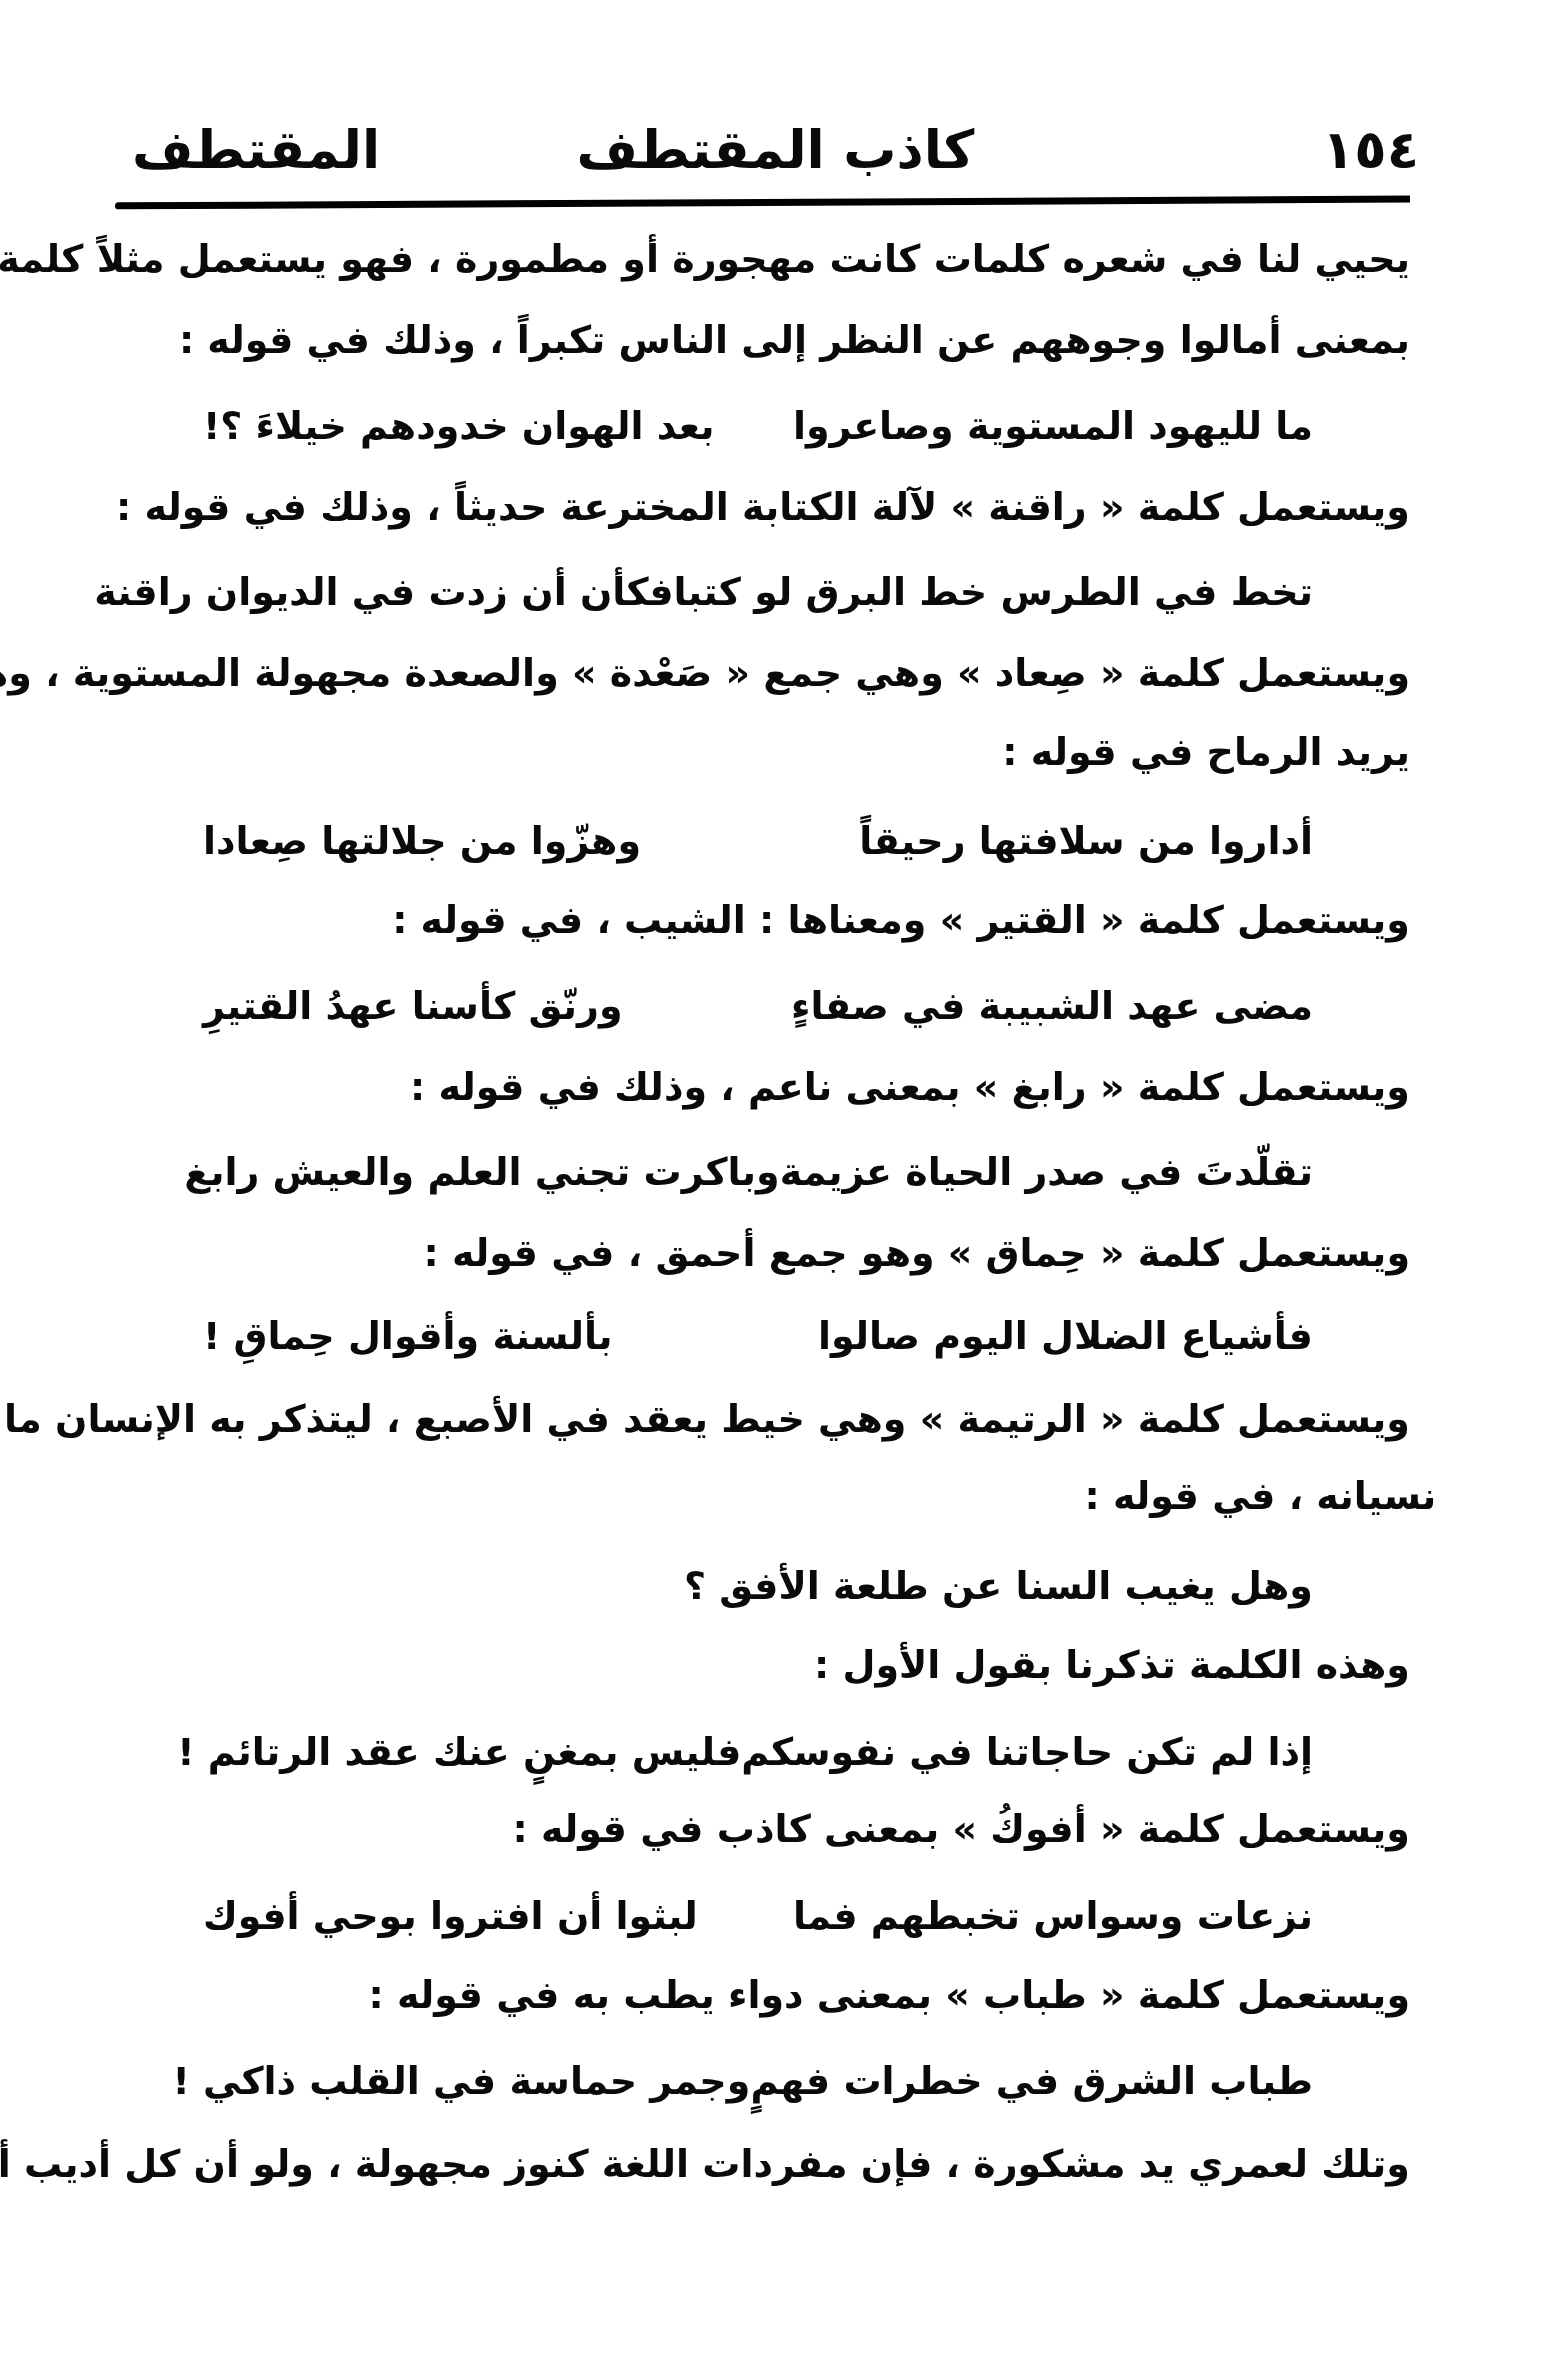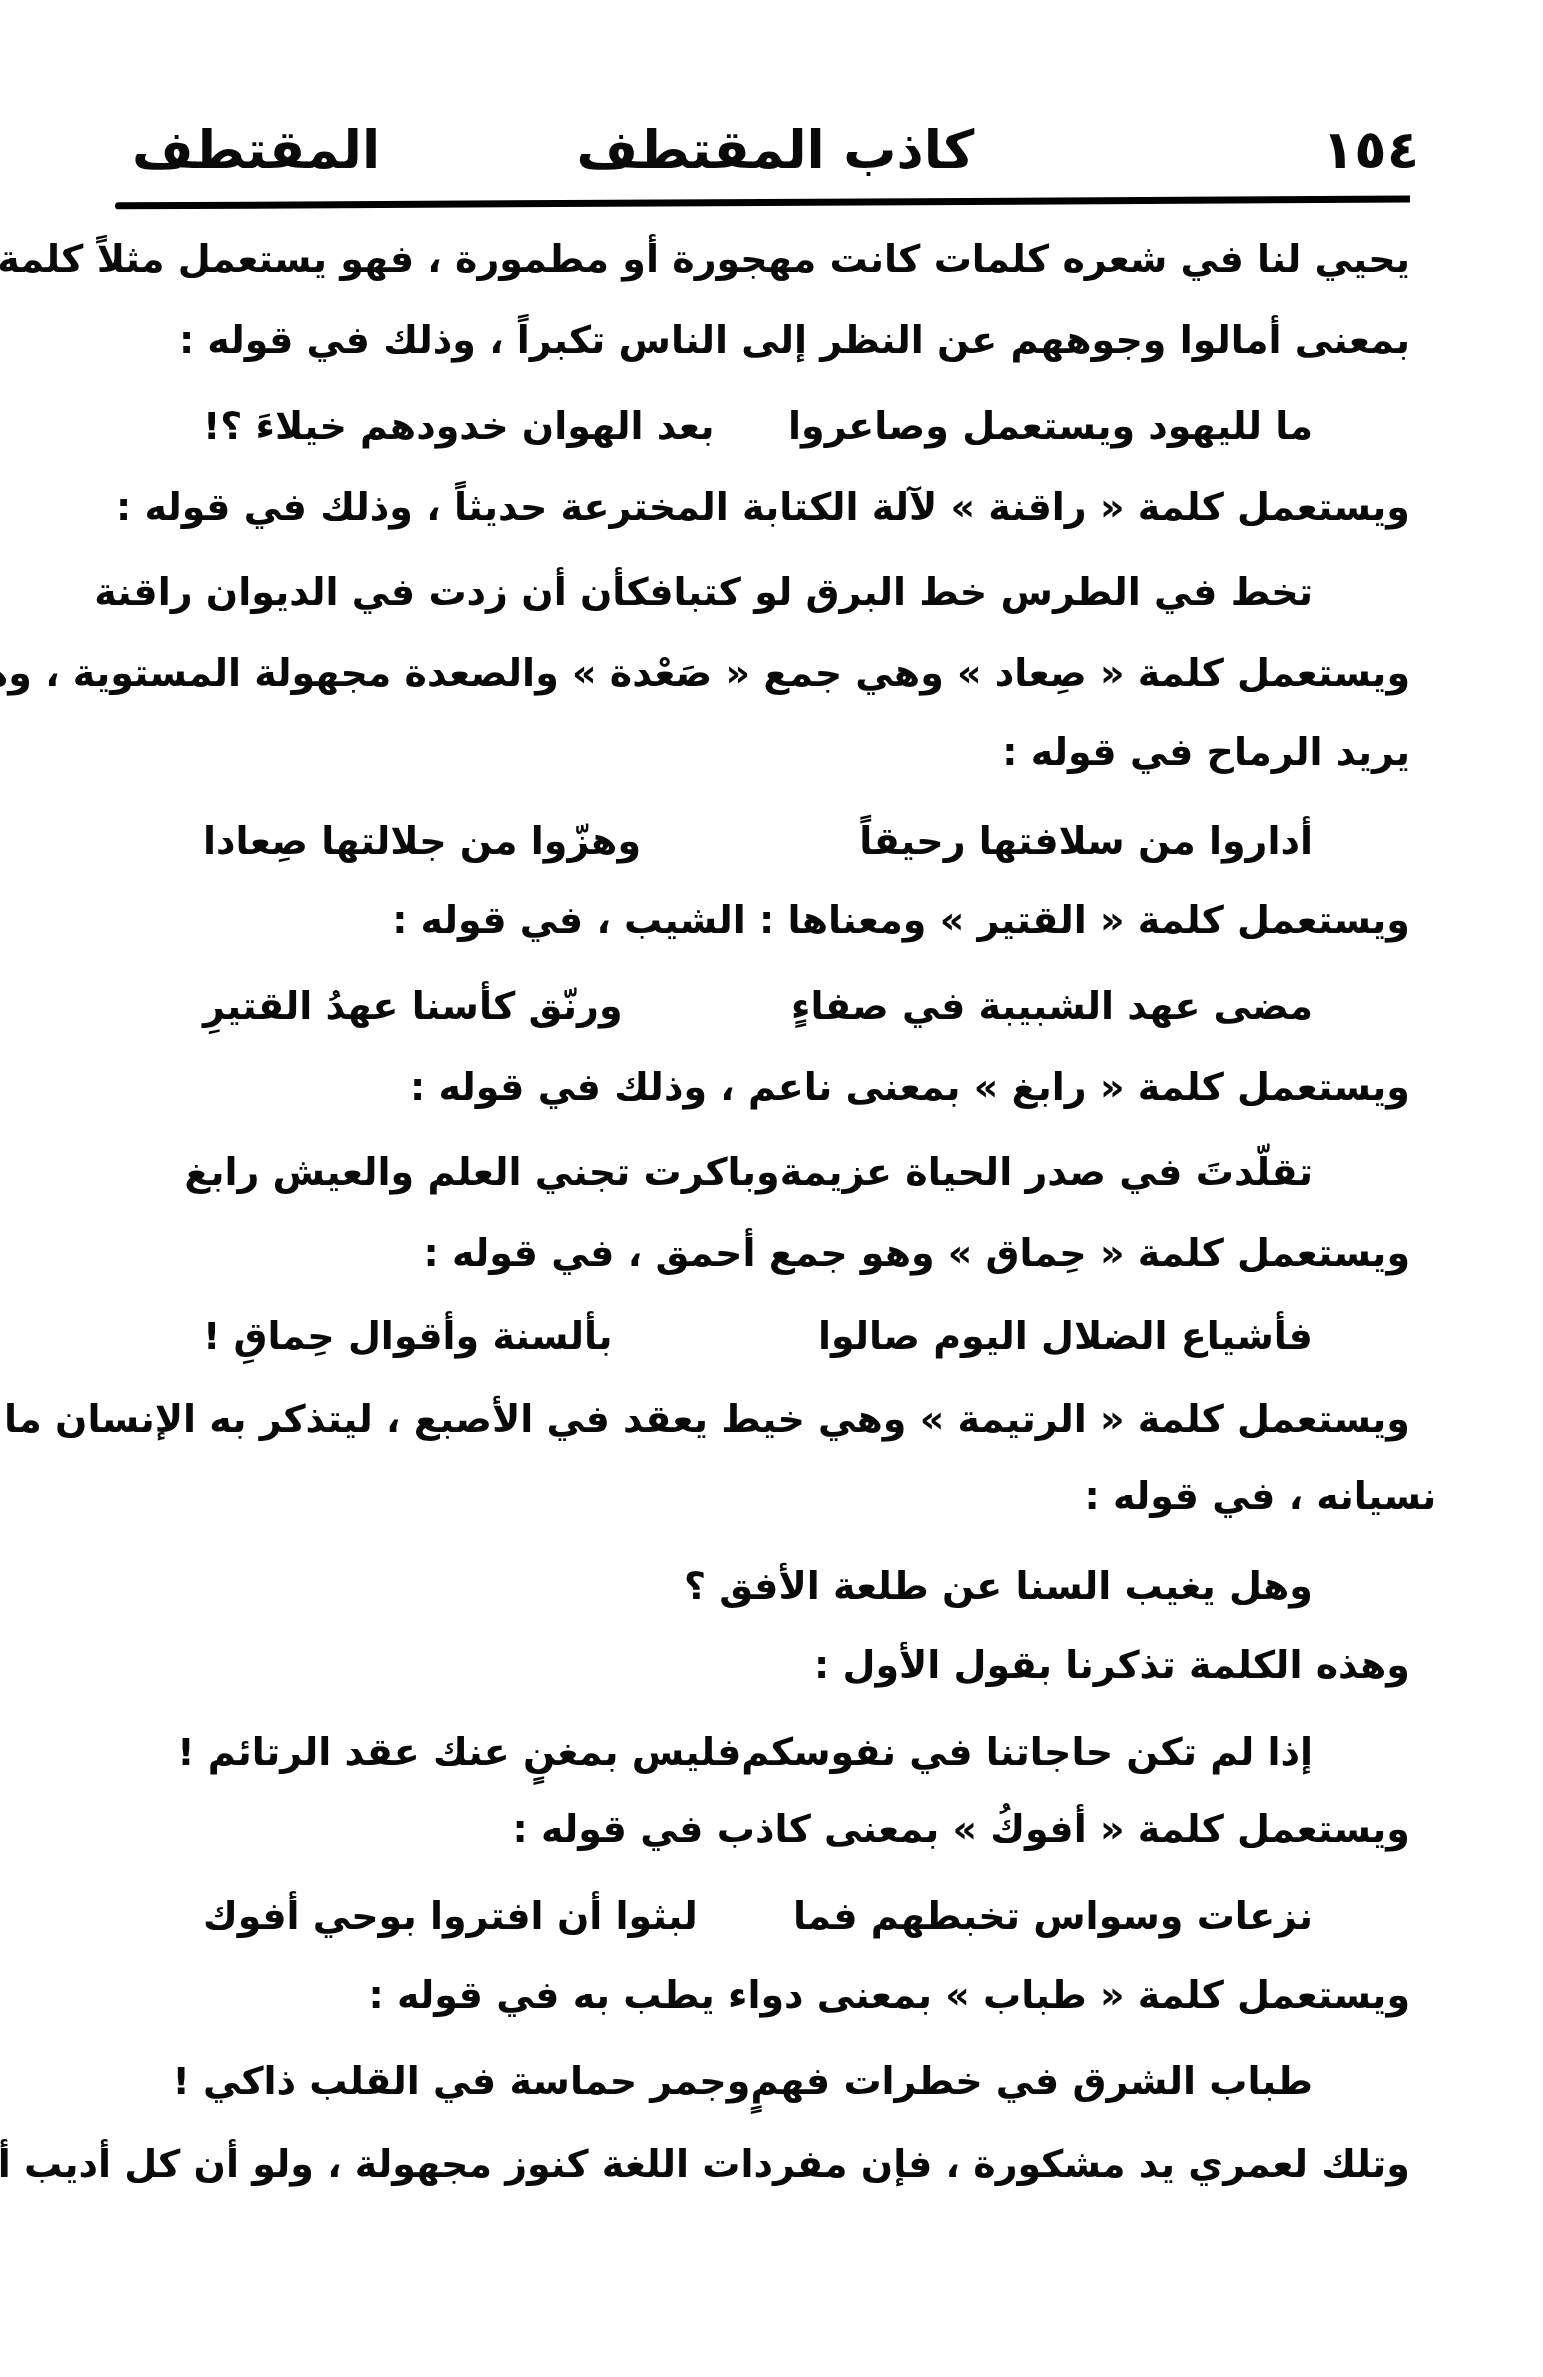--- a/index.html
+++ b/index.html
@@ -29,21 +29,21 @@
     <span class="hdr hdr-page">١٥٤</span>
     <span class="hdr hdr-center">كاذب المقتطف</span>
     <span class="hdr hdr-left">المقتطف</span>
   </div>
   <div class="rule"></div>
 
   <div class="body-block">
     <div class="line prose" style="top:0px">يحيي لنا في شعره كلمات كانت مهجورة أو مطمورة ، فهو يستعمل مثلاً كلمة « صاعروا »</div>
     <div class="line prose short" style="top:81px">بمعنى أمالوا وجوههم عن النظر إلى الناس تكبراً ، وذلك في قوله :</div>
     <div class="line verse" style="top:167px">
-      <span class="hemi">ما لليهود ويستعمل وصاعروا</span>
+      <span class="hemi">ما لليهود المستوية وصاعروا</span>
       <span class="hemi">بعد الهوان خدودهم خيلاءَ ؟!</span>
     </div>
     <div class="line prose short" style="top:248px">ويستعمل كلمة « راقنة » لآلة الكتابة المخترعة حديثاً ، وذلك في قوله :</div>
     <div class="line verse" style="top:333px">
       <span class="hemi">تخط في الطرس خط البرق لو كتبا</span>
       <span class="hemi">فكأن أن زدت في الديوان راقنة</span>
     </div>
     <div class="line prose" style="top:414px">ويستعمل كلمة « صِعاد » وهي جمع « صَعْدة » والصعدة مجهولة المستوية ، وهو</div>
     <div class="line prose short" style="top:493px">يريد الرماح في قوله :</div>
     <div class="line verse" style="top:582px">

